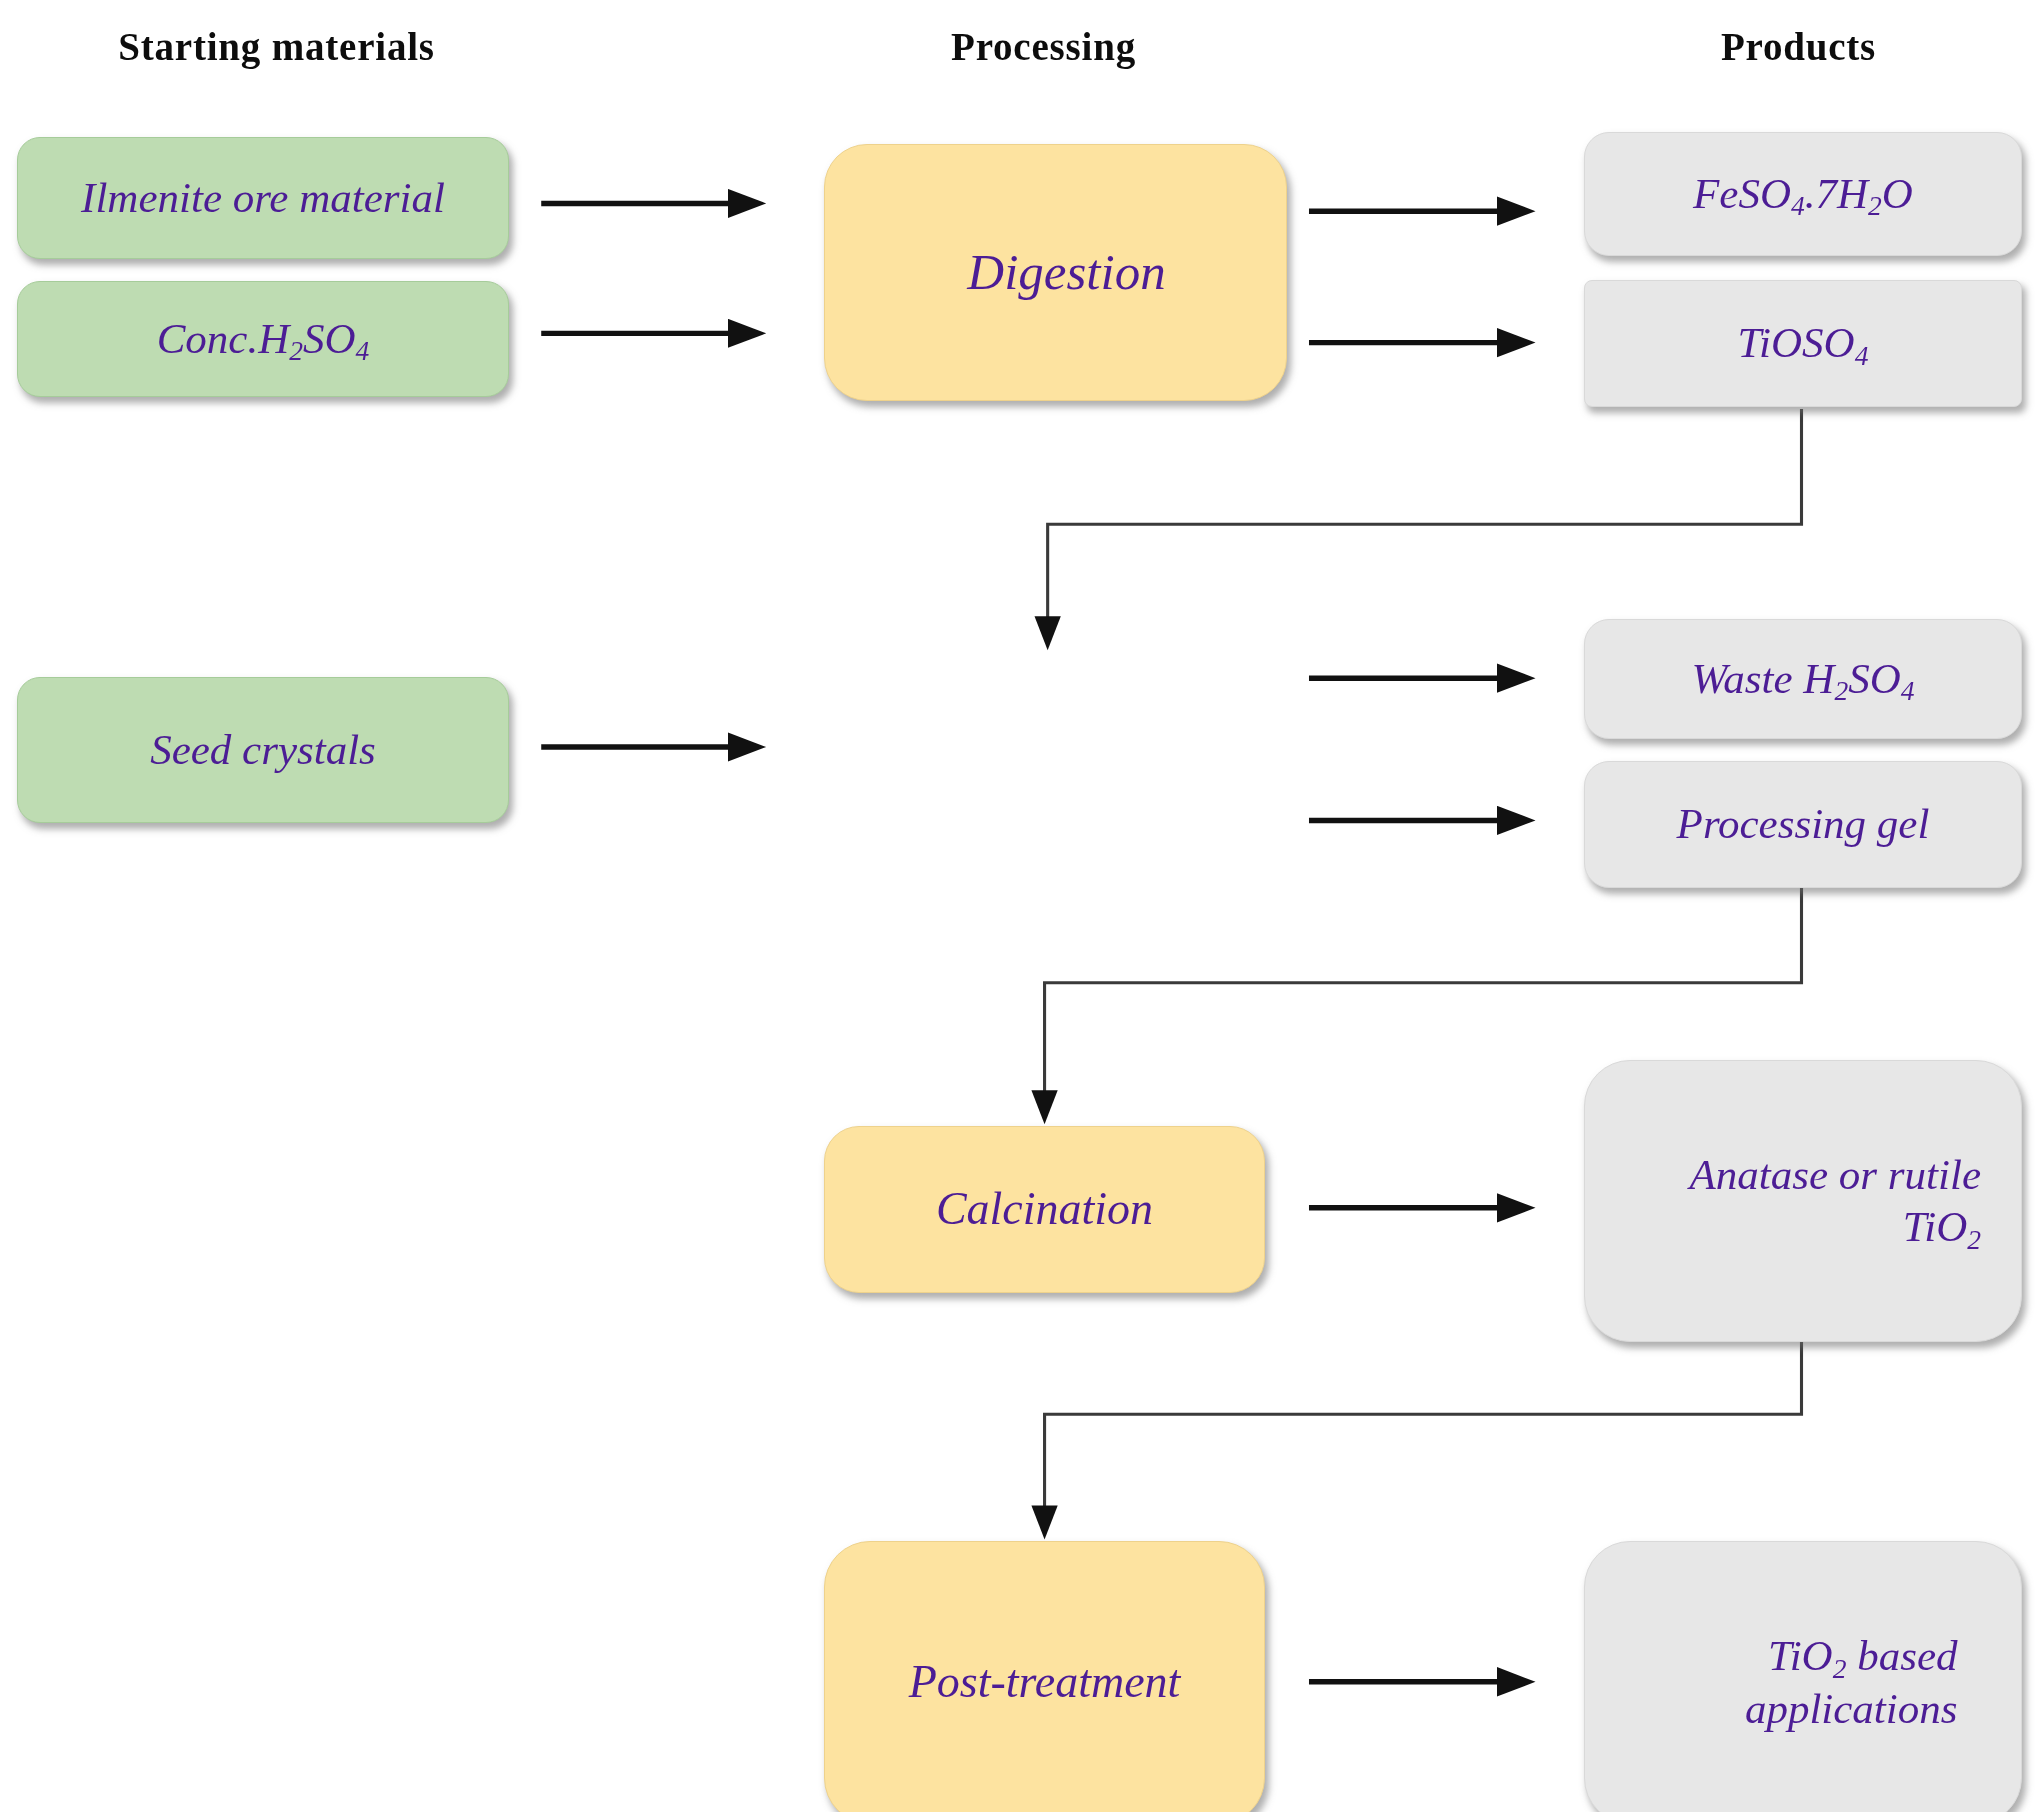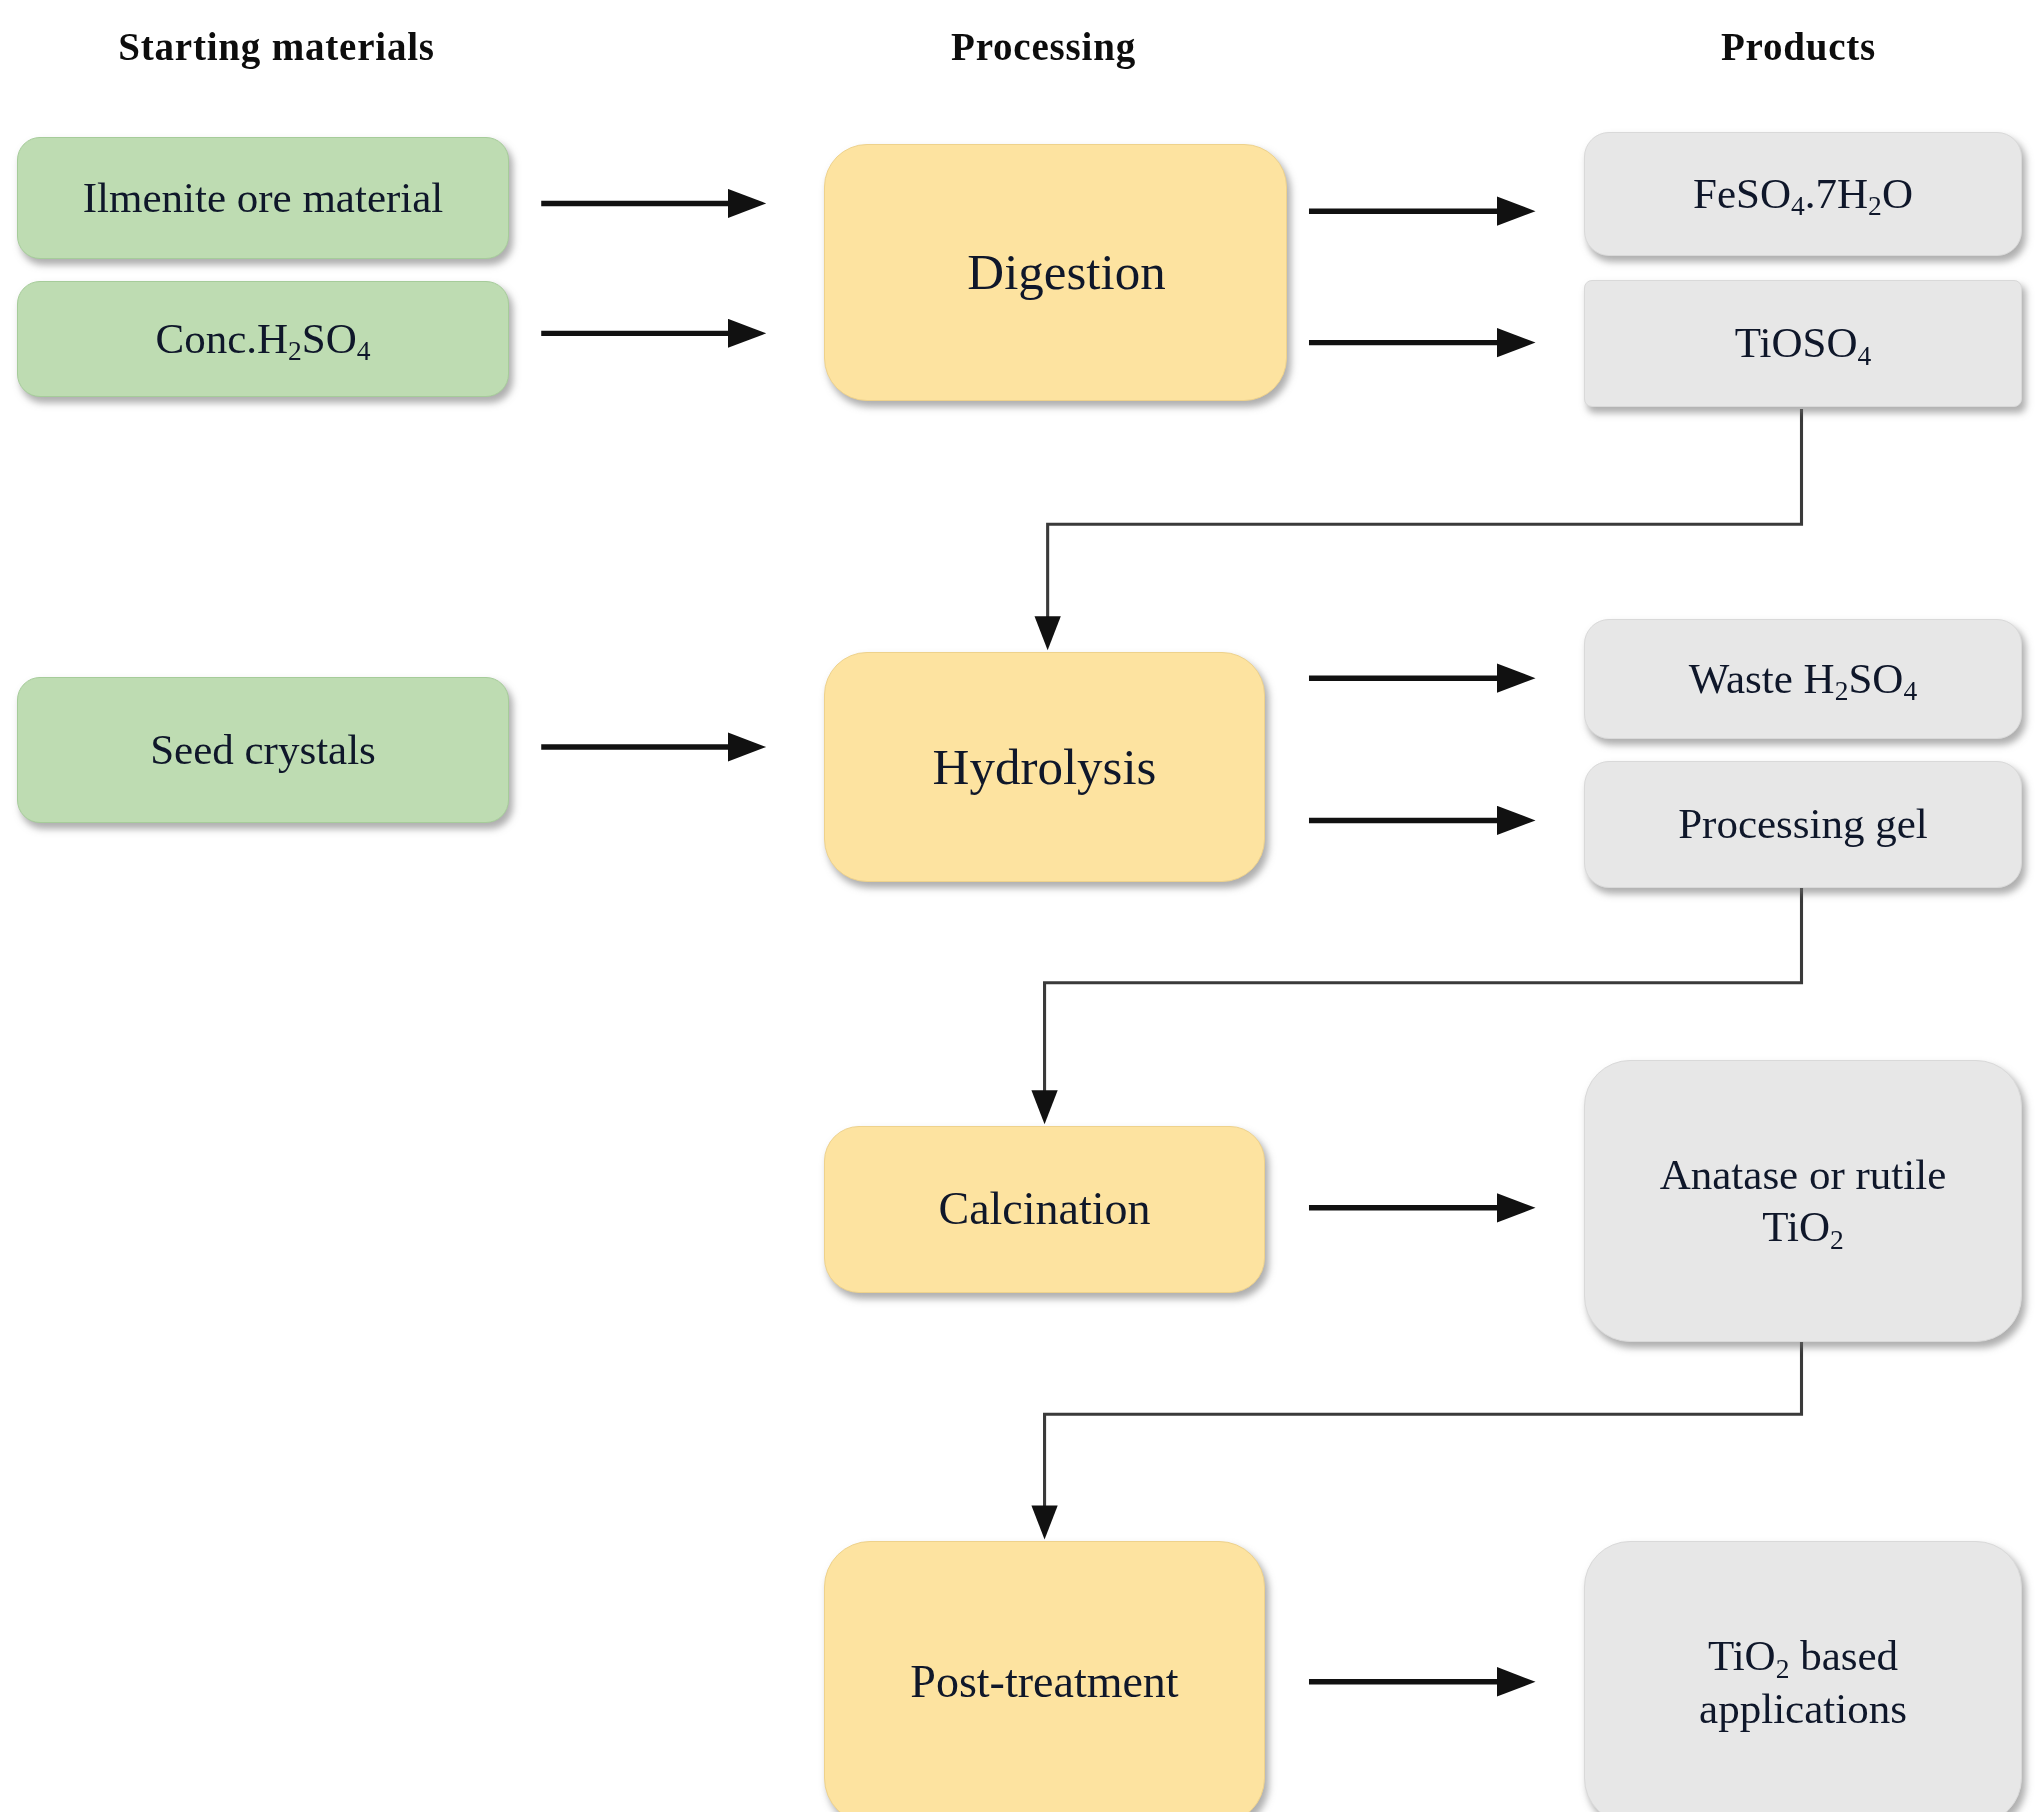--- a/index.html
+++ b/index.html
@@ -22,25 +22,26 @@
     font-size: 39px;
     font-weight: bold;
     color: #0d0d0d;
     letter-spacing: 0.8px;
   }
   .node {
     position: absolute;
     display: flex;
     align-items: center;
     justify-content: center;
-    text-align: center;
+    text-align: right;
     font-size: 43px;
-    color: #0f172a;
+    color: #4c1d95;
     line-height: 1.22;
     box-shadow: 3.9px 5.4px 7px rgba(110,110,110,0.55);
+    font-style: italic;
   }
   .node .lbl { padding: 0 26px; }
   .node sub {
     font-size: 64%;
     line-height: 0;
     vertical-align: baseline;
     position: relative;
     top: 0.28em;
   }
   .material {
@@ -106,23 +107,20 @@
   <div class="node material" style="left:17px; top:265px; width:490px; height:114px; border-radius:23px;">
     <span class="lbl">Conc.H<sub>2</sub>SO<sub>4</sub></span>
   </div>
   <div class="node material" style="left:17px; top:661px; width:490px; height:144px; border-radius:23px;">
     <span class="lbl">Seed crystals</span>
   </div>
 
   <div class="node process big-text" style="left:824px; top:128px; width:439px; height:255px; border-radius:43px;padding-left:22px;">
     <span class="lbl">Digestion</span>
   </div>
-  <div class="node process big-text" style="left:824px; top:636px; width:439px; height:228px; border-radius:43px;">
-    <span class="lbl">Hydrolysis</span>
-  </div>
   <div class="node process mid-text" style="left:824px; top:1110px; width:439px; height:165px; border-radius:35px;">
     <span class="lbl">Calcination</span>
   </div>
   <div class="node process mid-text" style="left:824px; top:1525px; width:439px; height:281px; border-radius:46px;">
     <span class="lbl">Post-treatment</span>
   </div>
 
   <div class="node product" style="left:1584px; top:116px; width:436px; height:122px; border-radius:25px;">
     <span class="lbl">FeSO<sub>4</sub>.7H<sub>2</sub>O</span>
   </div>

